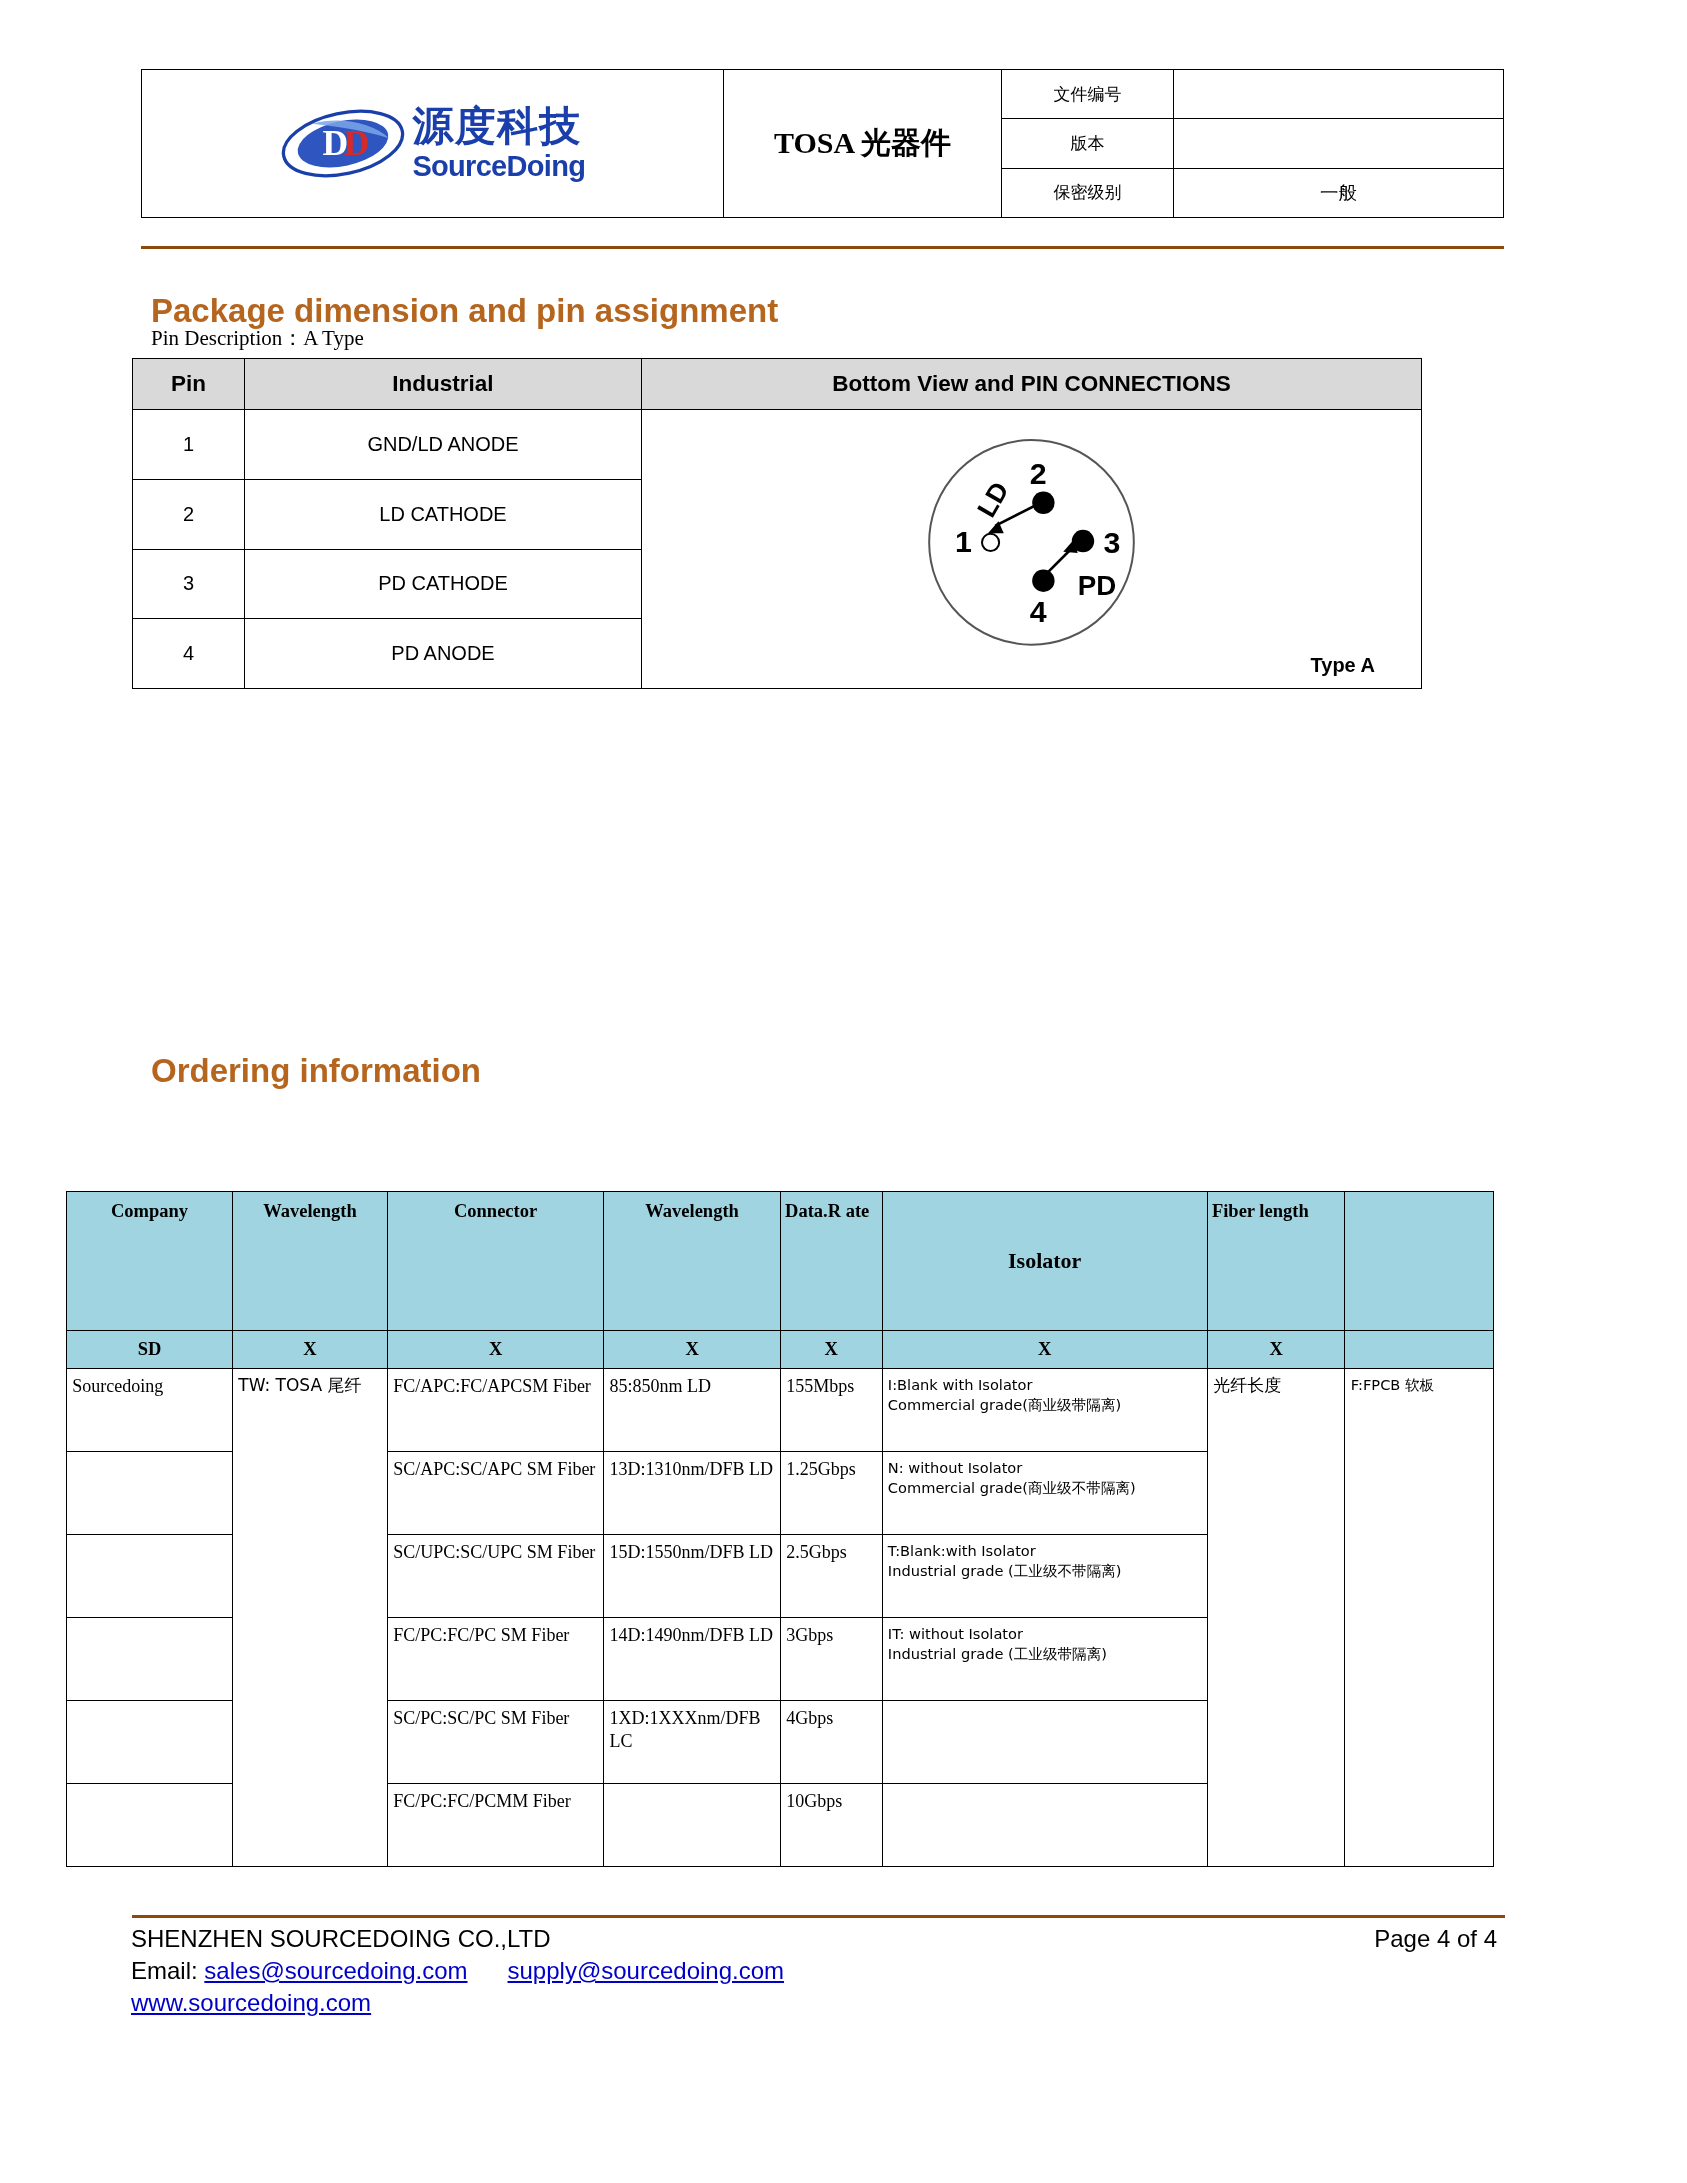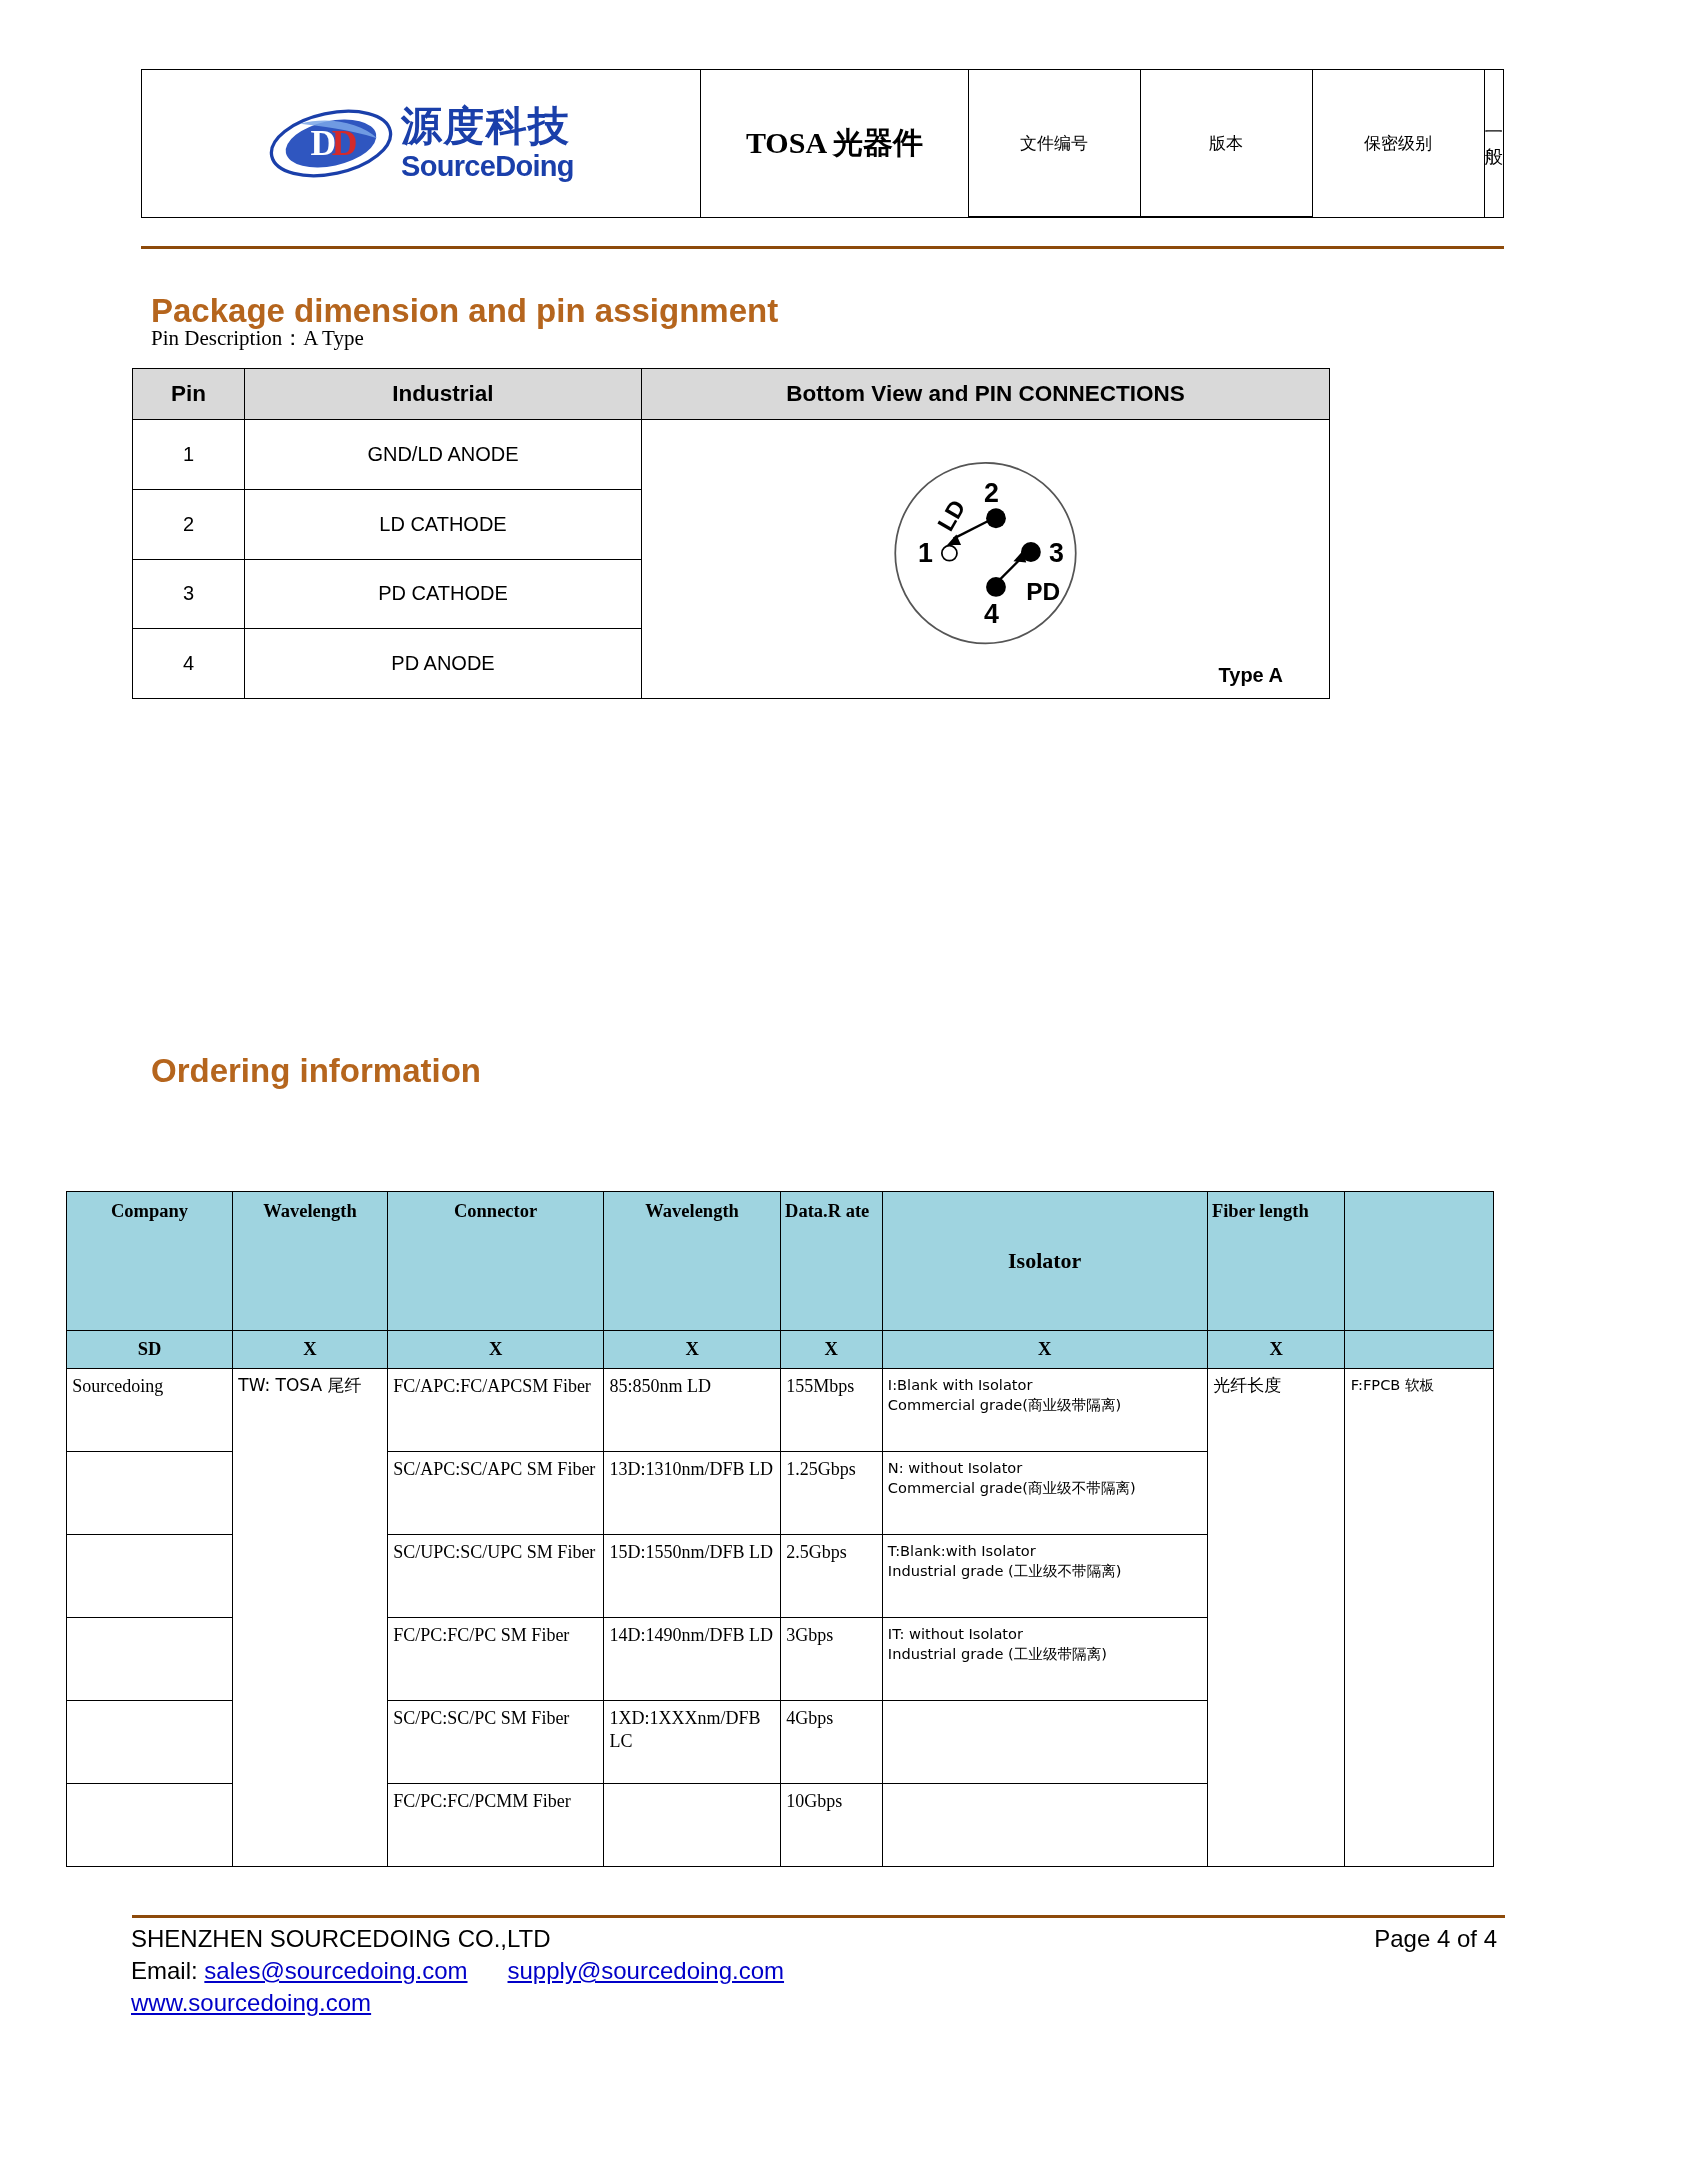--- a/index.html
+++ b/index.html
@@ -81,21 +81,21 @@
     display: flex;
     align-items: center;
     justify-content: center;
     font-size: 30px;
     font-weight: bold;
     font-family: "Liberation Serif", serif;
   }
   .hdr-meta {
     flex: 1;
     display: flex;
-    flex-direction: row;
+    flex-direction: column;
   }
   .hdr-row {
     display: flex;
     flex: 1;
     border-bottom: 1.3px solid #000;
     box-sizing: border-box;
   }
   .hdr-row:last-child { border-bottom: none; }
   .hdr-k {
     width: 172px;
@@ -138,22 +138,22 @@
     position: absolute;
     left: 151px;
     top: 324px;
     font-family: "Liberation Serif", serif;
     font-size: 21px;
   }
   
   .pin-table {
     position: absolute;
     left: 132px;
-    top: 368px;
-    width: 1198px;
+    top: 358px;
+    width: 1290px;
     border-collapse: collapse;
     table-layout: fixed;
   }
   .pin-table td, .pin-table th {
     border: 1.3px solid #000;
     font-family: "Liberation Sans", sans-serif;
   }
   .pin-table thead th {
     background: #d9d9d9;
     font-size: 22.5px;

